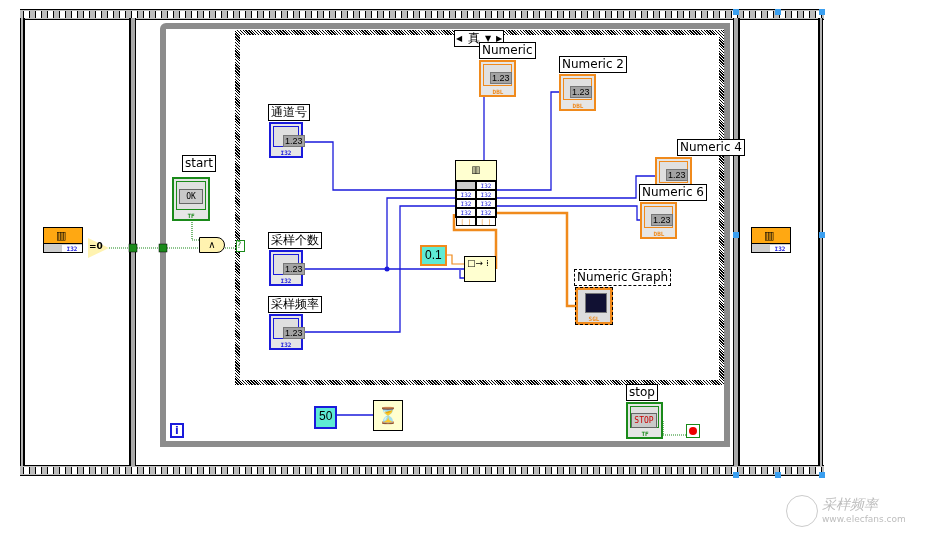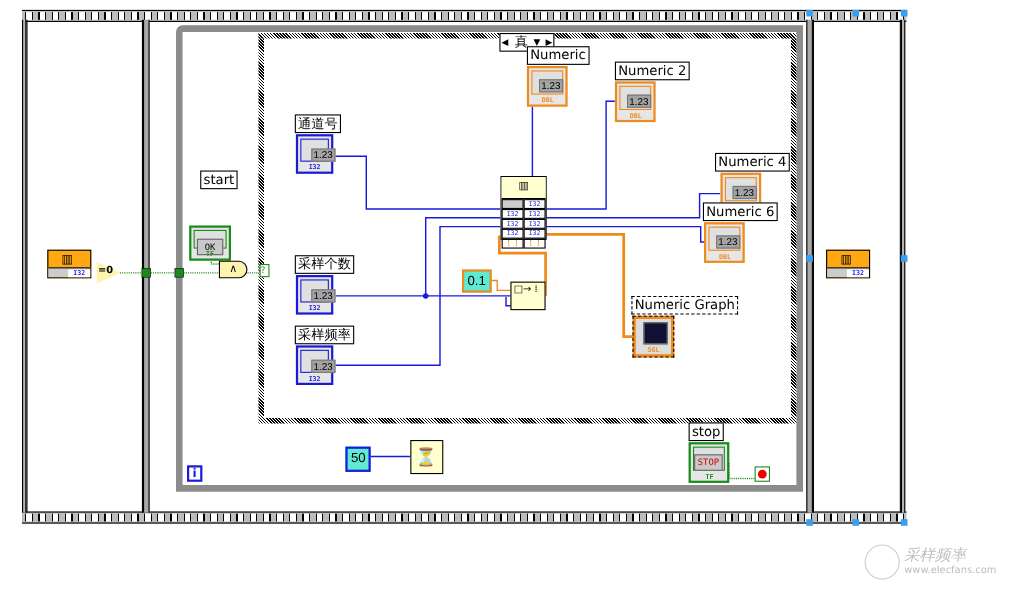--- a/index.html
+++ b/index.html
@@ -100,21 +100,21 @@
 <div class="subvi" style="left:43px;top:227px;width:40px;height:26px;">
   <span style="position:absolute;left:12px;top:1px;font-size:11px;">▥</span>
   <div style="position:absolute;left:0;right:0;bottom:0;height:8px;background:#ccc;border-top:1px solid #000;"></div>
   <div class="typetag" style="position:absolute;right:0;bottom:0;width:20px;background:#fff;color:#1a1adb;">I32</div>
 </div>
 
 <div class="abs" style="left:88px;top:238px;width:0;height:0;border-top:10px solid transparent;border-bottom:10px solid transparent;border-left:21px solid #fff3b0;"></div>
 <span class="abs" style="left:89px;top:241px;font-size:9px;font-weight:bold;">=0</span>
 
 <div class="label" style="left:182px;top:155px;">start</div>
-<div class="bool" style="left:172px;top:177px;width:38px;height:32px;margin-top:28px;">
+<div class="bool" style="left:172px;top:177px;width:38px;height:44px;">
   <div class="inner"></div>
   <div class="btn" style="left:5px;top:10px;width:22px;">OK</div>
   <div class="typetag" style="left:10px;bottom:0;width:14px;color:#1a8a1a;">TF</div>
 </div>
 
 <div class="abs" style="left:199px;top:237px;width:24px;height:14px;background:#fff3b0;border:1px solid #000;border-radius:0 8px 8px 0;font-size:10px;text-align:center;line-height:13px;">∧</div>
 <div class="abs" style="left:236px;top:240px;width:7px;height:10px;border:1px solid #1a8a1a;font-size:8px;line-height:10px;color:#1a8a1a;background:#fff;">?</div>
 
 <div class="label" style="left:268px;top:104px;font-family:Liberation Serif, serif;">通道号</div>
 <div class="ctrl-i32" style="left:269px;top:122px;">
@@ -160,21 +160,21 @@
 <div class="label" style="left:559px;top:56px;">Numeric 2</div>
 <div class="ind-dbl" style="left:559px;top:74px;">
   <div class="inner"></div>
     <div class="numtxt" style="left:9px;top:10px;">1.23</div>
   <div class="typetag" style="left:10px;bottom:0;width:14px;color:#f08a1c;">DBL</div>
 </div>
 <div class="ind-dbl" style="left:655px;top:157px;">
   <div class="inner"></div>
     <div class="numtxt" style="left:9px;top:10px;">1.23</div>
 </div>
-<div class="label" style="left:650px;top:139px;">Numeric 4</div>
+<div class="label" style="left:677px;top:139px;">Numeric 4</div>
 <div class="ind-dbl" style="left:640px;top:202px;">
   <div class="inner"></div>
     <div class="numtxt" style="left:9px;top:10px;">1.23</div>
   <div class="typetag" style="left:10px;bottom:0;width:14px;color:#f08a1c;">DBL</div>
 </div>
 <div class="label" style="left:639px;top:184px;">Numeric 6</div>
 
 <div class="const" style="left:420px;top:245px;border:2px solid #f08a1c;height:21px;">0.1</div>
 <div class="abs" style="left:464px;top:256px;width:32px;height:26px;background:#ffffd0;border:1px solid #000;box-sizing:border-box;font-size:9px;line-height:12px;padding-left:2px;">□→ ⁞</div>
 

